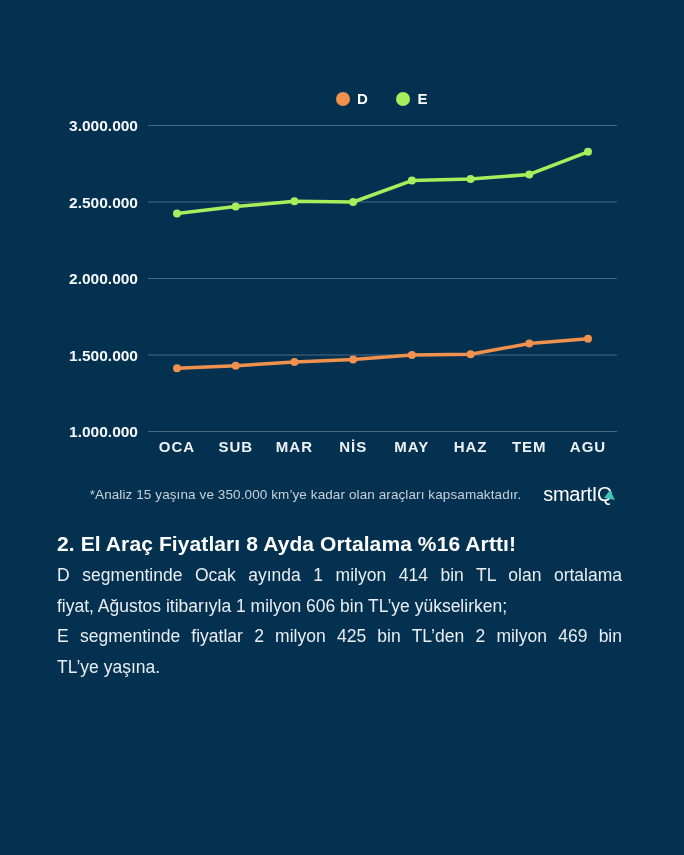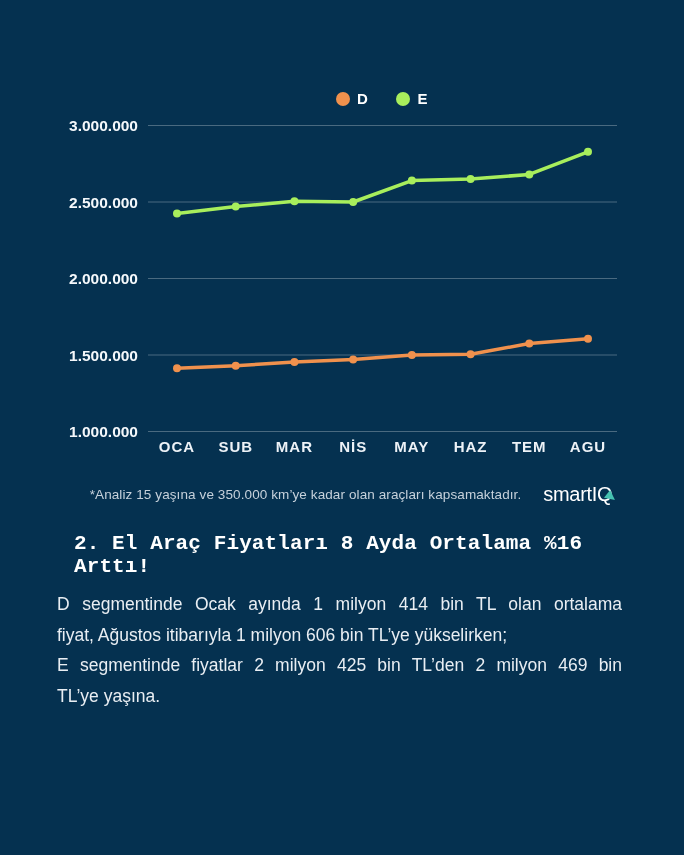--- a/index.html
+++ b/index.html
@@ -35,25 +35,25 @@
     position:absolute;right:-4px;bottom:4px;
     width:0;height:0;
     border-left:10px solid #45C2B1;
     border-top:5.5px solid transparent;
     border-bottom:5.5px solid transparent;
     transform:rotate(38deg);
   }
 
   
   .heading{
-    position:absolute;top:532px;left:74px;width:575px;
-    color:#fff;font-size:21px;font-weight:700;letter-spacing:.1px;font-family:Liberation Mono, monospace;
+    position:absolute;top:532px;left:57px;width:575px;
+    color:#fff;font-size:21px;font-weight:700;letter-spacing:.1px;
   }
   .body-text{
-    position:absolute;top:589px;left:57px;width:565px;
+    position:absolute;top:560px;left:57px;width:565px;
     color:#E9EEF3;font-size:17.5px;line-height:30.5px;
   }
   .bline{white-space:normal;}
   .jl{text-align:justify;text-align-last:justify;}
 </style>
 </head>
 <body style="background: rgb(5, 49, 80);">
 
 <div class="page">
 

